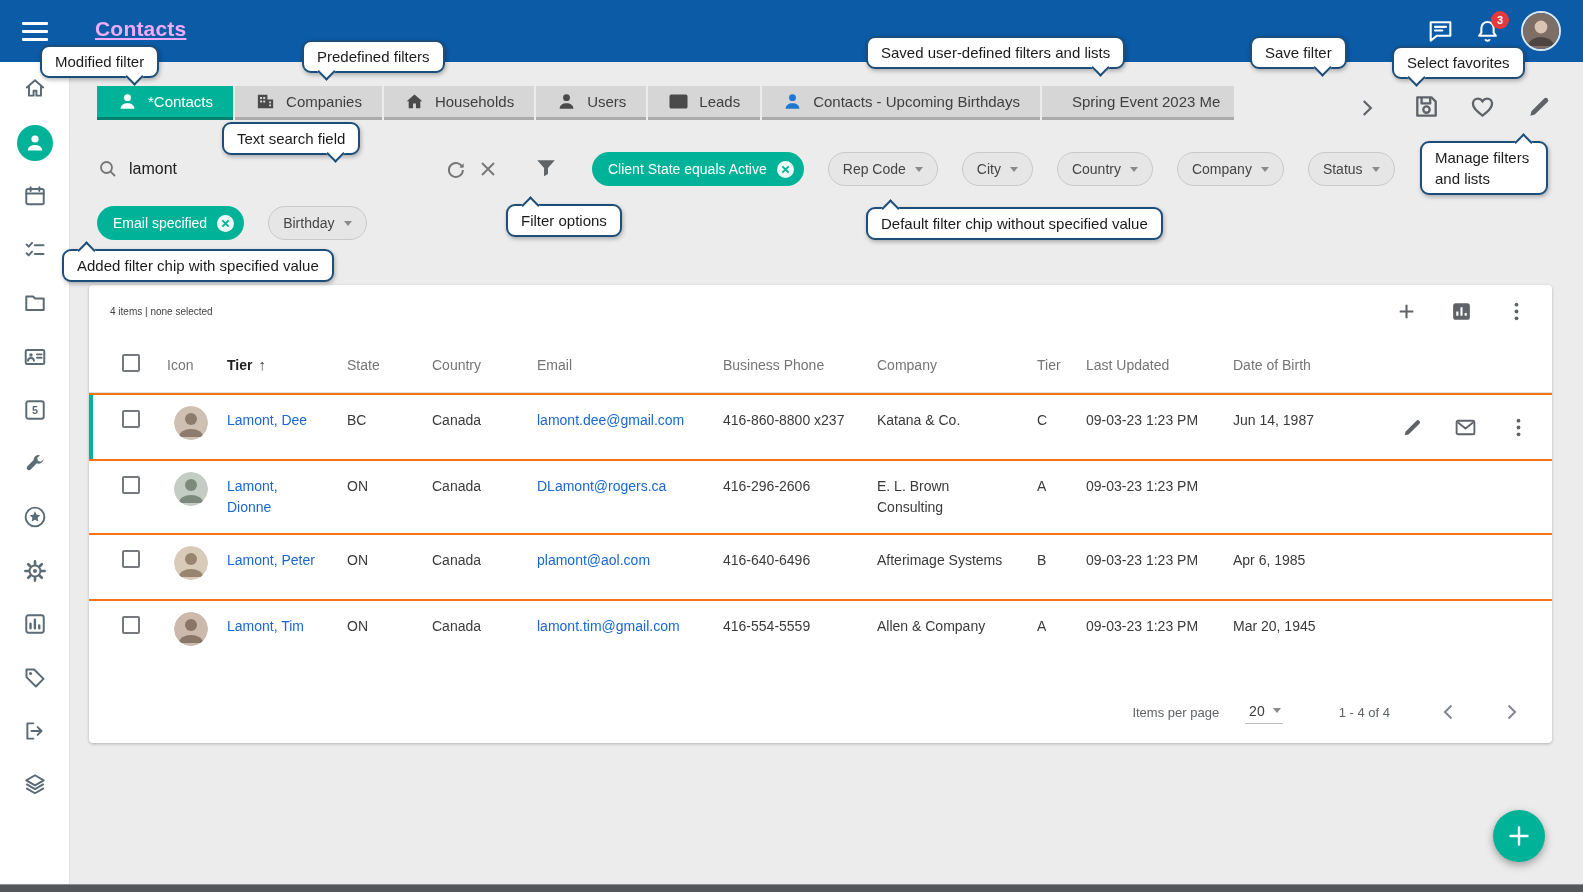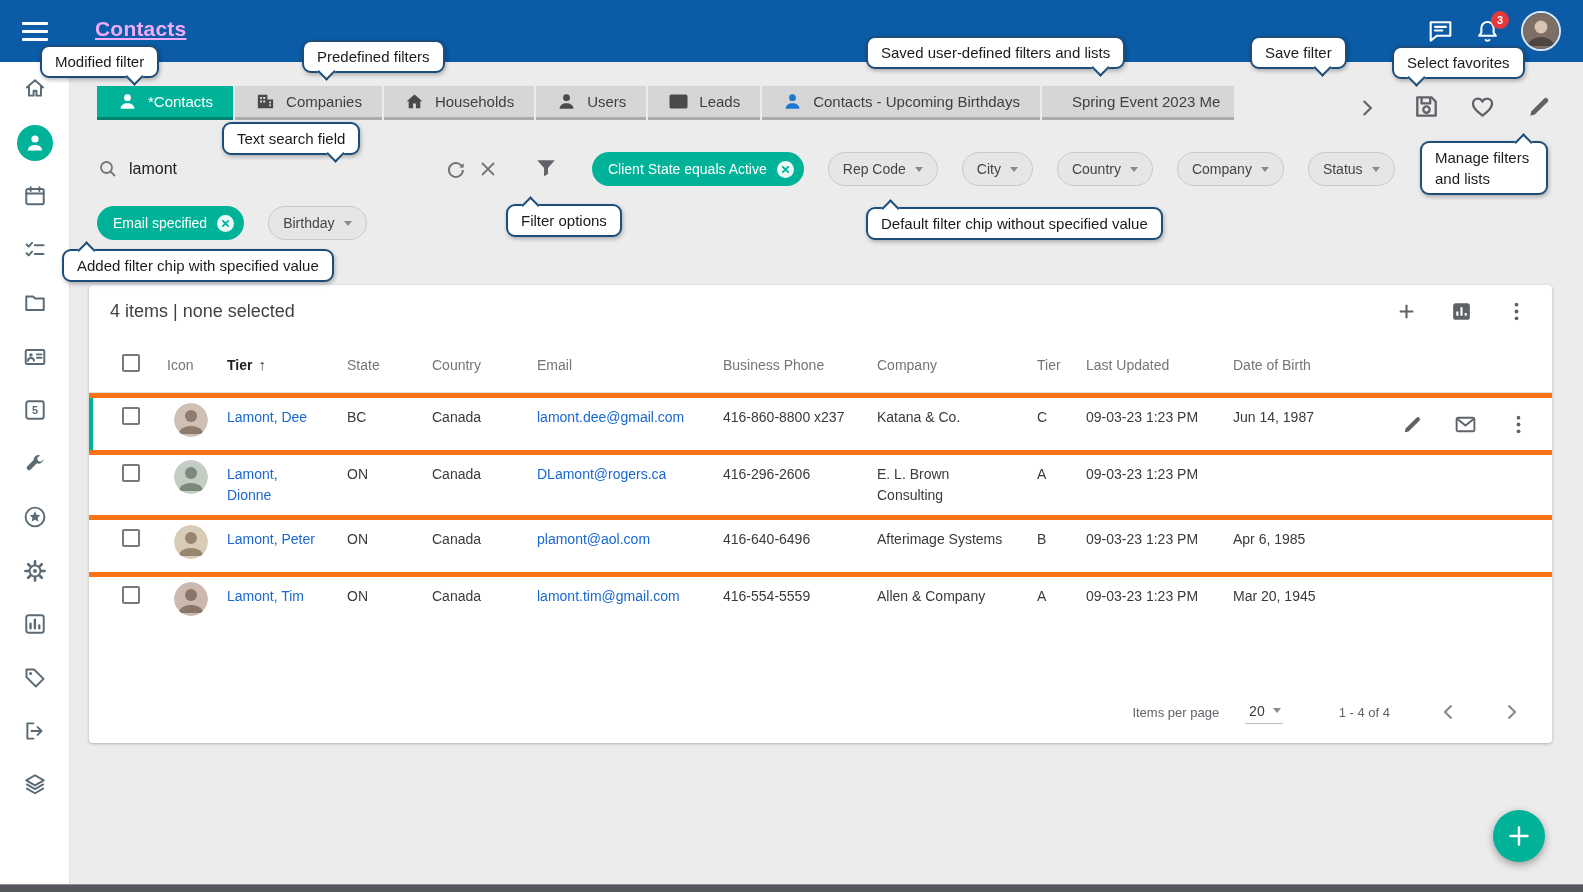--- a/index.html
+++ b/index.html
@@ -55,31 +55,31 @@
   .callout::after { content:""; position:absolute; width:11px; height:11px; background:#fff; transform:rotate(45deg); }
   .tail-b::after { bottom:-7px; border-right:2px solid #1d4e79; border-bottom:2px solid #1d4e79; }
   .tail-t::after { top:-7px; border-left:2px solid #1d4e79; border-top:2px solid #1d4e79; }
   .tail-l::after { left:16px; }
   .tail-r::after { right:16px; }
   .co-manage { white-space:normal; width:128px; }
 
   
   .card { position:absolute; left:89px; top:285px; width:1463px; height:458px; background:#fff; border-radius:4px; box-shadow:0 1px 3px rgba(0,0,0,.25); z-index:2; }
   .card-toolbar { height:52px; display:flex; align-items:center; padding:0 24px 0 21px; }
-  .summary { font-size:18px; color:#424242; }
+  .summary { font-size:10px; color:#424242; }
   .toolbar-icons { margin-left:auto; display:flex; align-items:center; gap:32px; }
   .toolbar-icons .tic { width:23px; height:23px; cursor:pointer; }
   .tgrid { display:grid; grid-template-columns:78px 60px 120px 85px 105px 186px 154px 160px 49px 147px 130px minmax(0,1fr); }
   .thead { border-bottom:1px solid #e0e0e0; height:56px; align-items:center; }
   .hcell { font-size:14px; color:#757575; padding-right:10px; cursor:pointer; }
   .hname { color:#212121; font-weight:bold; display:flex; align-items:center; gap:6px; }
   .sort { color:#424242; font-size:15px; font-weight:normal; }
   .cb { width:18px; height:18px; border:2px solid #76797d; border-radius:2px; background:#fff; margin-left:33px; display:inline-block; cursor:pointer; }
   .hdr-chev { justify-self:end; padding-right:22px; width:22px; height:22px; cursor:pointer; }
-  .trow { border-top:5px solid #f97316; padding:9px 0; align-items:start; }
+  .trow { border-top:2px solid #f97316; padding:15px 0; align-items:start; }
   .trow:first-of-type { border-top:none; }
   .trow.selected { box-shadow:inset 4px 0 0 #00b398; }
   .cell { font-size:14px; color:#3a3a3a; line-height:21px; padding-right:30px; word-wrap:break-word; }
   .cell.email { padding-right:14px; }
   .lnk { color:#1967d2; text-decoration:none; cursor:pointer; }
   .avatar-sm { width:34px; height:34px; border-radius:50%; overflow:hidden; display:inline-block; margin-left:7px; margin-top:-4px; }
   .row-actions { justify-self:end; align-self:center; display:flex; align-items:center; gap:30px; padding-right:22px; }
   .row-actions .ric { width:23px; height:23px; cursor:pointer; }
   .card-footer { position:absolute; left:0; right:0; bottom:0; height:62px; display:flex; align-items:center; justify-content:flex-end; padding-right:30px; }
   .ipp-label { font-size:13px; color:#5f6368; }

